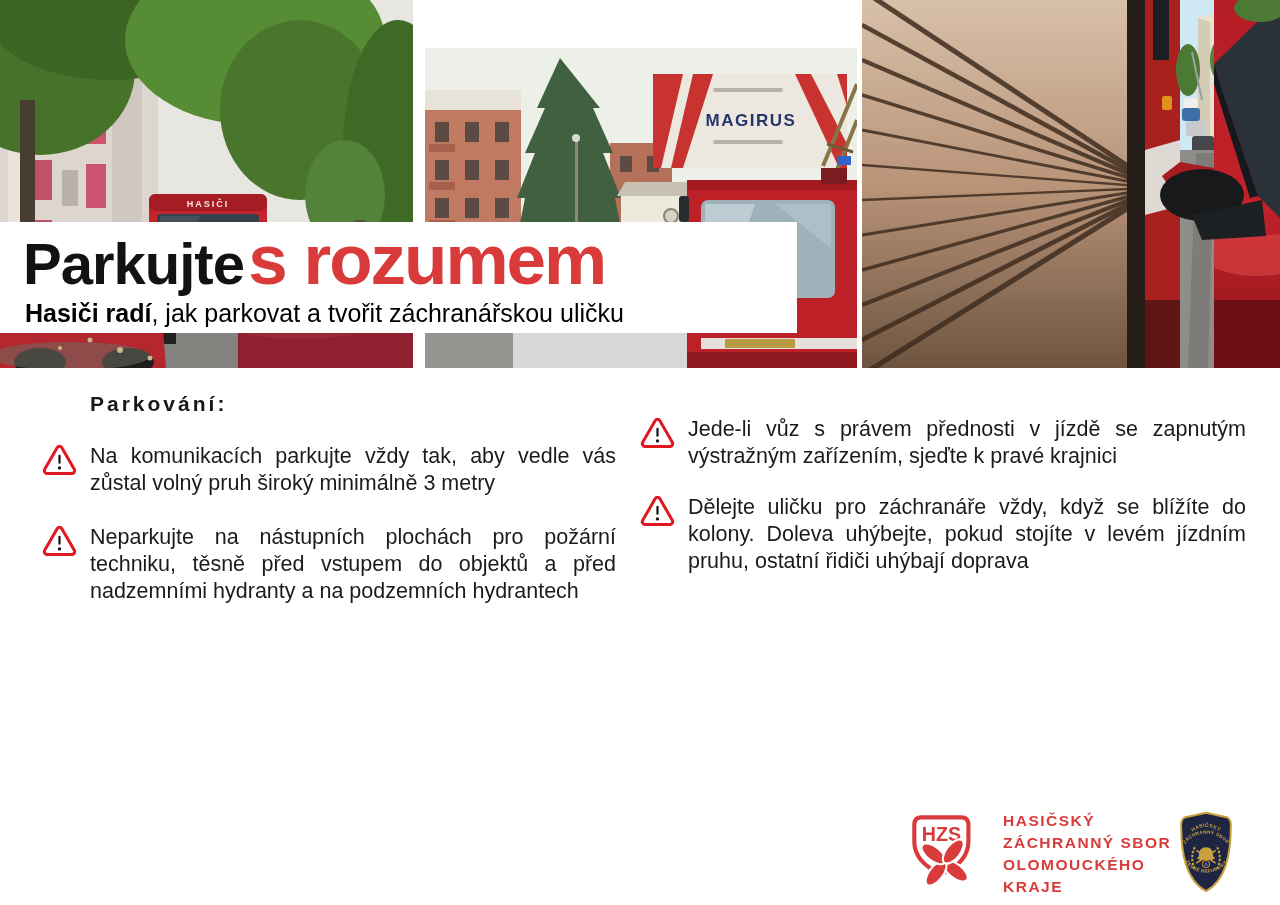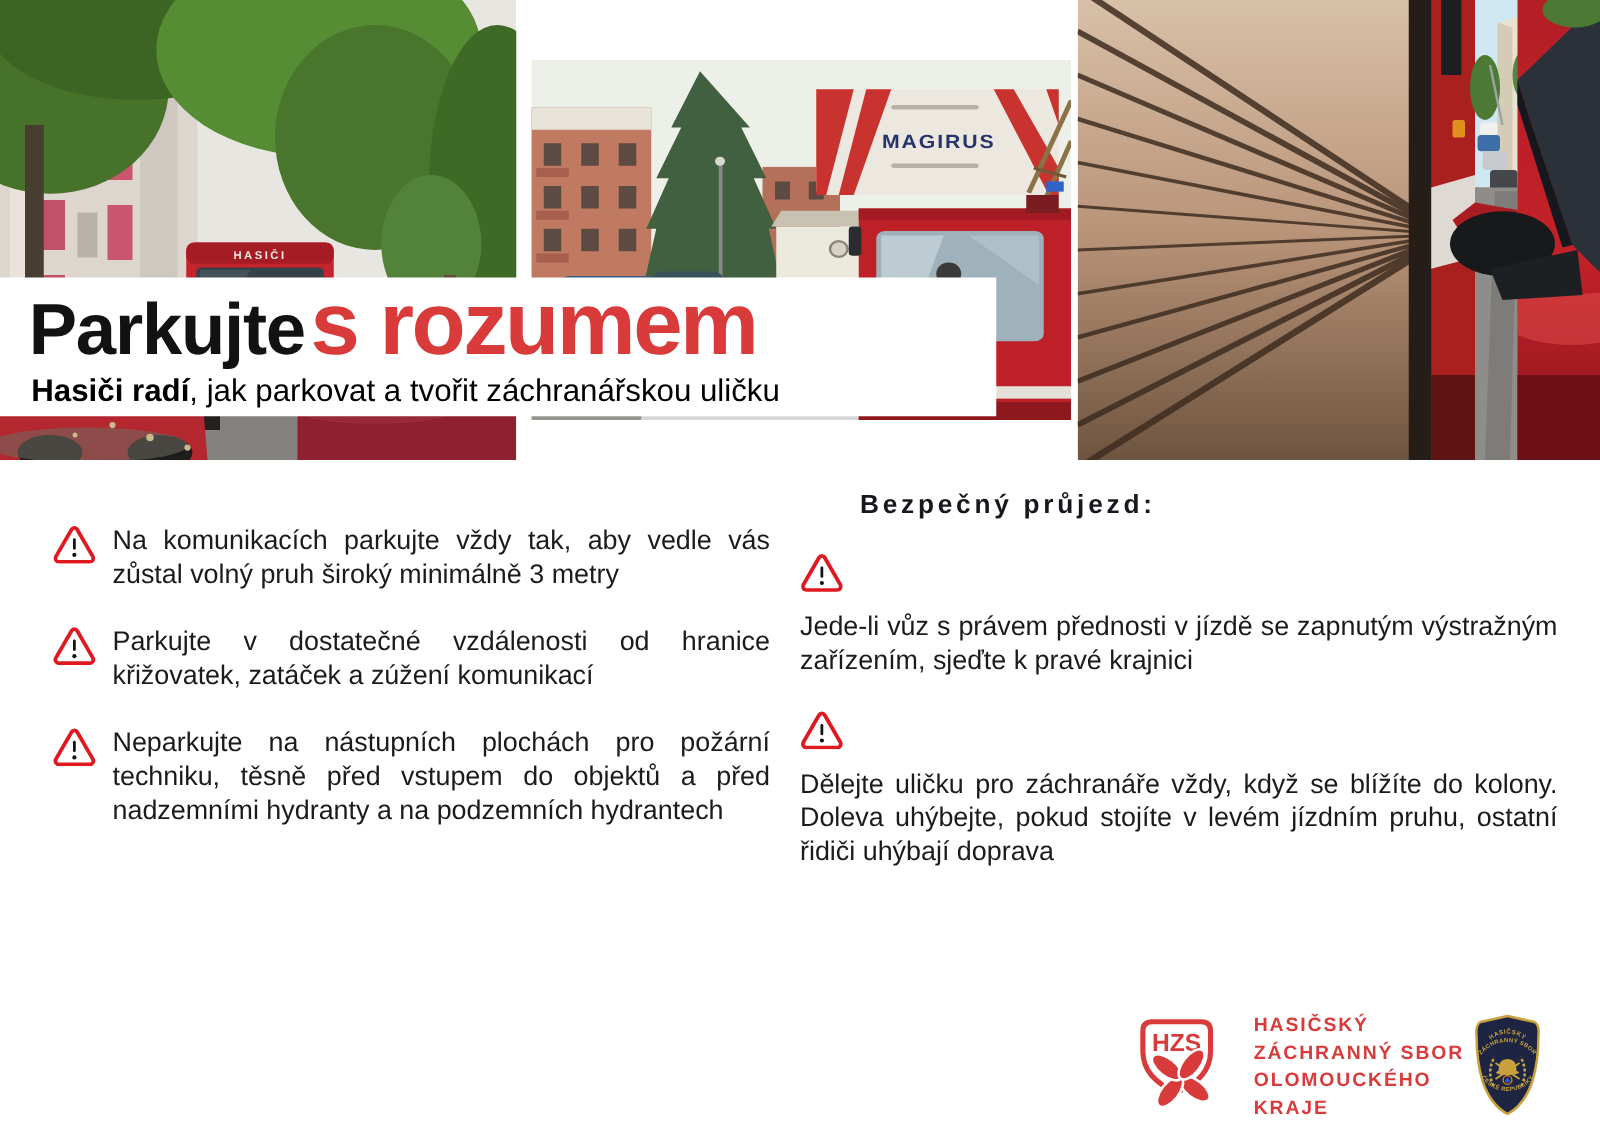--- a/index.html
+++ b/index.html
@@ -3,41 +3,41 @@
 <meta charset="utf-8">
 <style>
   html,body{margin:0;padding:0;background:#fff;}
   .poster{
     position:relative;width:1280px;height:905px;background:#ffffff;
     font-family:"Liberation Sans",sans-serif;overflow:hidden;color:#1b1b1b;
   }
   .photo{position:absolute;overflow:hidden;}
   .photo svg{display:block;width:100%;height:100%;}
   .photo-left{left:0;top:0;width:413px;height:368px;}
-  .photo-mid{left:425px;top:48px;width:432px;height:288px;}
+  .photo-mid{left:425px;top:48px;width:432px;height:320px;}
   .photo-right{left:862px;top:0;width:418px;height:368px;}
 
   .title-band{
     position:absolute;left:0;top:222px;width:797px;height:111px;
     background:#ffffff;z-index:5;padding-left:23px;box-sizing:border-box;
   }
   .title-line{margin:2px 0 0 0;white-space:nowrap;line-height:1;}
   .t-black{font-weight:bold;font-size:58px;letter-spacing:-1px;color:#121212;}
   .t-red{font-weight:bold;font-size:71px;letter-spacing:-2px;color:#d93a3a;}
   .subtitle{margin:4px 0 0 2px;font-size:25px;color:#000000;white-space:nowrap;}
   .subtitle b{font-weight:bold;}
 
   .col{position:absolute;box-sizing:border-box;}
   .col-left{left:42px;top:392px;width:574px;}
   .col-right{left:640px;top:392px;width:606px;}
   .col h2{
     margin:0 0 0 48px;font-size:21px;font-weight:bold;letter-spacing:3px;color:#16181d;
   }
   .row{display:flex;align-items:flex-start;gap:13px;margin-top:27px;}
-  .col-right .row{margin-top:24px;flex-direction:column;}
+  .col-right .row{margin-top:24px;}
   .warn{flex:0 0 35px;width:35px;height:32px;}
   .row p{
     margin:0;font-size:21.5px;line-height:1.26;text-align:justify;color:#1b1b1b;
     font-weight:500;flex:1 1 auto;
   }
 
   .footer{
     position:absolute;left:902px;top:786px;width:348px;height:112px;
     display:flex;align-items:flex-end;gap:19px;z-index:4;
   }
@@ -283,42 +283,36 @@
 
   <div class="title-band">
     <div class="title-line">
       <span class="t-black">Parkujte</span>
       <span class="t-red">s rozumem</span>
     </div>
     <p class="subtitle"><b>Hasiči radí</b><span>, jak parkovat a tvořit záchranářskou uličku</span></p>
   </div>
 
   <section class="col col-left">
+    <h2>Parkování:</h2>
     <div class="row">
       <svg class="warn" viewBox="0 0 44 40">
           <use href="#warn-tri"></use>
         </svg>
       <p>Na komunikacích parkujte vždy tak, aby vedle vás zůstal volný pruh široký minimálně 3 metry</p>
     </div>
     <div class="row">
       <svg class="warn" viewBox="0 0 44 40">
           <use href="#warn-tri"></use>
         </svg>
-      <p>Parkujte v dostatečné vzdálenosti od hranice křižovatek, zatáček a zúžení komunikací</p>
-    </div>
-    <div class="row">
-      <svg class="warn" viewBox="0 0 44 40">
-          <use href="#warn-tri"></use>
-        </svg>
       <p>Neparkujte na nástupních plochách pro požární techniku, těsně před vstupem do objektů a před nadzemními hydranty a na podzemních hydrantech</p>
     </div>
   </section>
 
   <section class="col col-right">
-    <h2>Bezpečný průjezd:</h2>
     <div class="row">
       <svg class="warn" viewBox="0 0 44 40">
           <use href="#warn-tri"></use>
         </svg>
       <p>Jede-li vůz s právem přednosti v jízdě se zapnutým výstražným zařízením, sjeďte k pravé krajnici</p>
     </div>
     <div class="row">
       <svg class="warn" viewBox="0 0 44 40">
           <use href="#warn-tri"></use>
         </svg>

